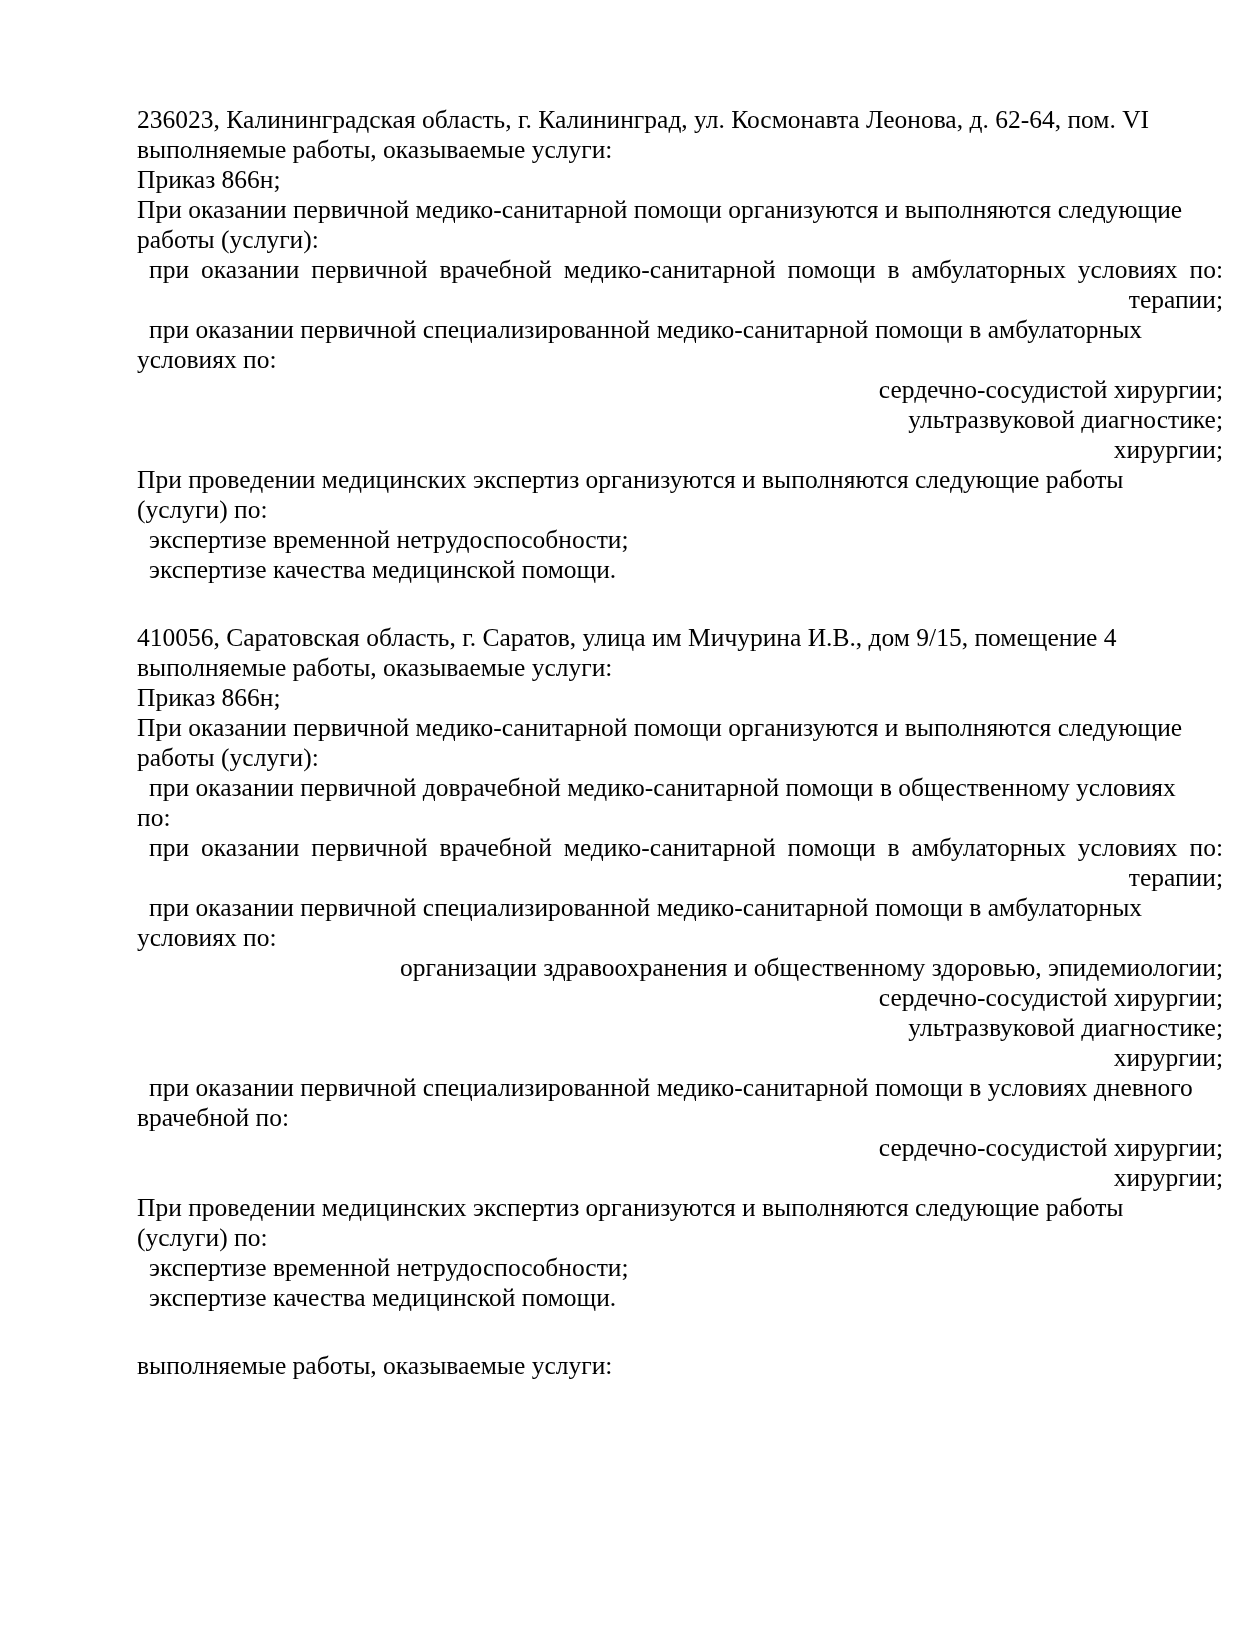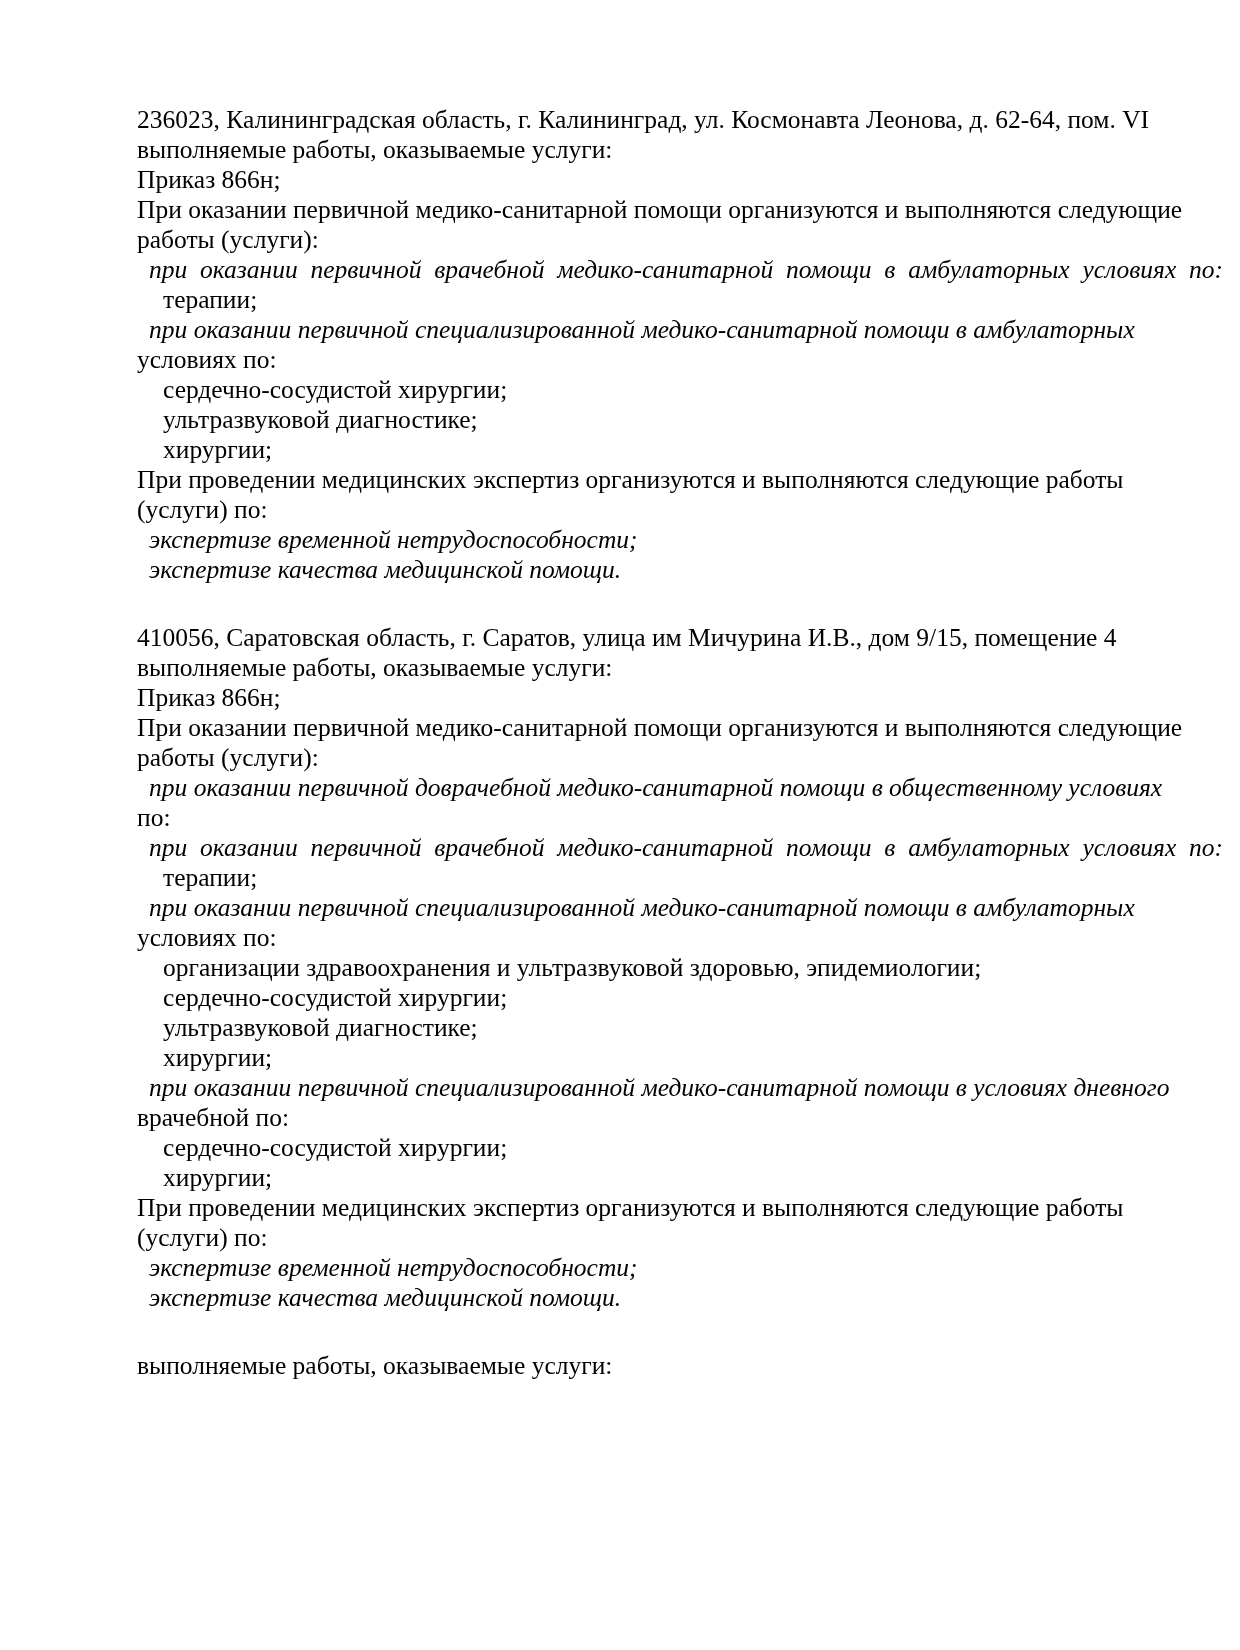--- a/index.html
+++ b/index.html
@@ -27,22 +27,22 @@
   }
   .block { }
   .block + .block {
     margin-top: 38px; 
   }
   .line {
     line-height: 30px;
     white-space: normal;
   }
   .indent-0 { padding-left: 0; }
-  .indent-1 { padding-left: 12px; font-style: italic; }
-  .indent-2 { padding-left: 26px; }
+  .indent-1 { padding-left: 12px; }
+  .indent-2 { padding-left: 26px; text-align: right; }
   
   .stretch {
     text-align: justify;
     text-align-last: justify;
   }
 </style>
 </head>
 <body>
 
 <div class="page">
@@ -70,21 +70,21 @@
         <div class="line indent-0">выполняемые работы, оказываемые услуги:</div>
         <div class="line indent-0">Приказ 866н;</div>
         <div class="line indent-0">При оказании первичной медико-санитарной помощи организуются и выполняются следующие</div>
         <div class="line indent-0">работы (услуги):</div>
         <div class="line indent-1">при оказании первичной доврачебной медико-санитарной помощи в общественному условиях</div>
         <div class="line indent-0">по:</div>
         <div class="line indent-1 stretch">при оказании первичной врачебной медико-санитарной помощи в амбулаторных условиях по:</div>
         <div class="line indent-2">терапии;</div>
         <div class="line indent-1">при оказании первичной специализированной медико-санитарной помощи в амбулаторных</div>
         <div class="line indent-0">условиях по:</div>
-        <div class="line indent-2">организации здравоохранения и ультразвуковой здоровью, эпидемиологии;</div>
+        <div class="line indent-2">организации здравоохранения и общественному здоровью, эпидемиологии;</div>
         <div class="line indent-2">сердечно-сосудистой хирургии;</div>
         <div class="line indent-2">ультразвуковой диагностике;</div>
         <div class="line indent-2">хирургии;</div>
         <div class="line indent-1">при оказании первичной специализированной медико-санитарной помощи в условиях дневного</div>
         <div class="line indent-0">врачебной по:</div>
         <div class="line indent-2">сердечно-сосудистой хирургии;</div>
         <div class="line indent-2">хирургии;</div>
         <div class="line indent-0">При проведении медицинских экспертиз организуются и выполняются следующие работы</div>
         <div class="line indent-0">(услуги) по:</div>
         <div class="line indent-1">экспертизе временной нетрудоспособности;</div>

